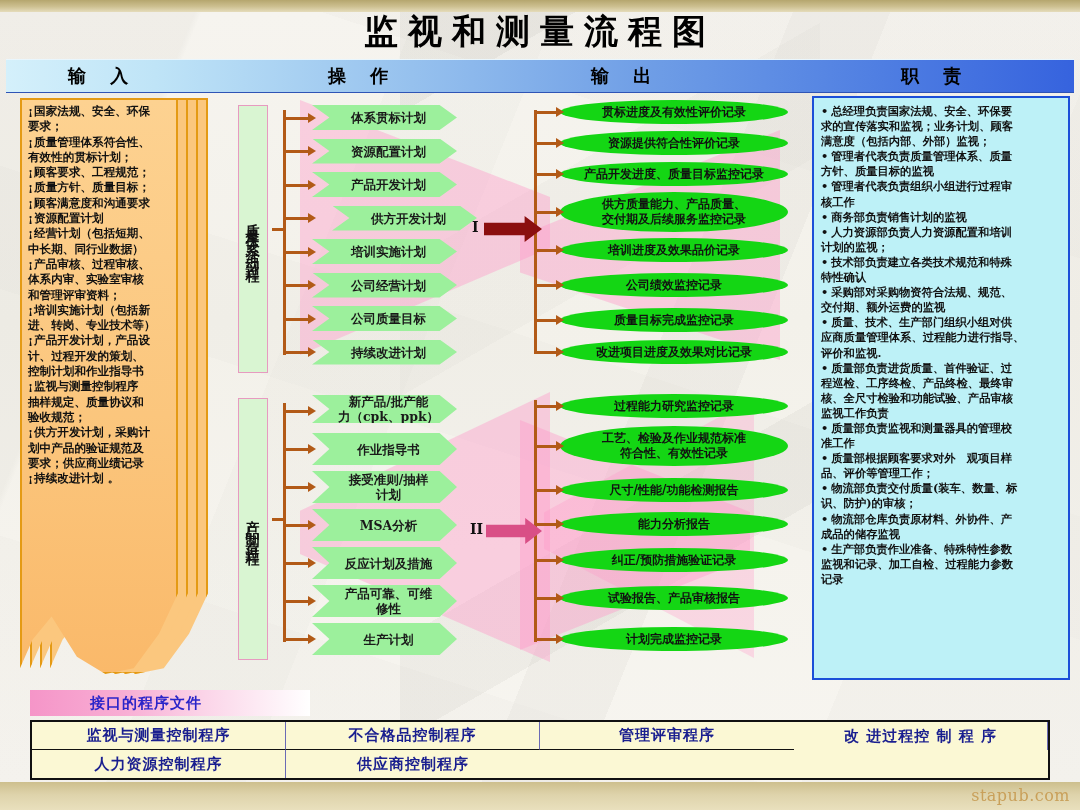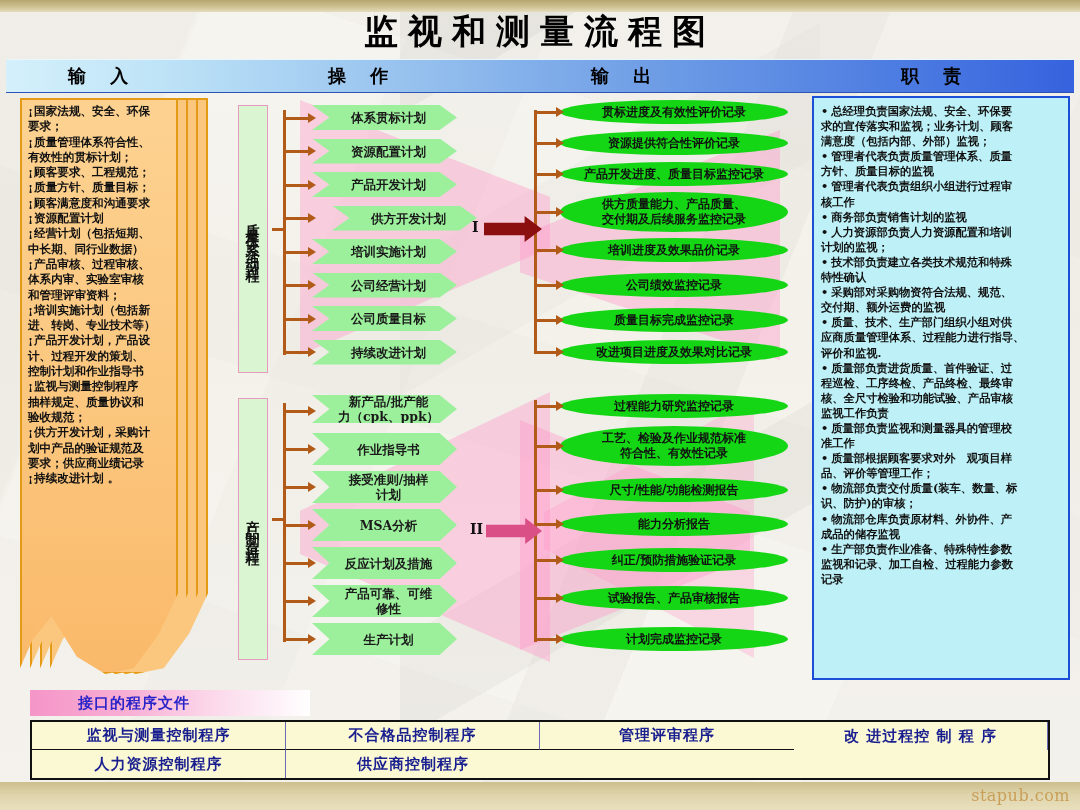--- a/index.html
+++ b/index.html
@@ -97,21 +97,21 @@
     background:#bdf1f7;border:2px solid #1b4fd8;box-sizing:border-box;
     padding:6px 7px 0 7px;overflow:hidden;}
   .resp .li{display:block;font-family:"DejaVu Serif","Liberation Serif",serif;
     font-size:11.3px;line-height:15.1px;color:#111;font-weight:700;}
   .resp .li::before{content:"\2022";margin-right:3px;}
 
   
   .iflabel{position:absolute;left:30px;top:690px;width:280px;height:26px;
     background:linear-gradient(90deg,#f595c8 0%,#f8aed4 34%,#fbd4e8 62%,#ffffff 100%);
     display:flex;align-items:center;}
-  .iflabel span{margin-left:48px;font-family:Liberation Sans, sans-serif;
+  .iflabel span{margin-left:60px;font-family:Liberation Sans, sans-serif;
     font-size:15px;font-weight:700;color:#2b25c9;letter-spacing:1px;}
 
   .ptable{position:absolute;left:30px;top:720px;width:1020px;height:60px;
     background:#fbf8d4;border:2px solid #111;box-sizing:border-box;
     display:grid;grid-template-columns:repeat(4,1fr);grid-template-rows:1fr 1fr;}
   .ptd{display:flex;align-items:center;justify-content:center;
     font-family:"DejaVu Serif","Liberation Serif",serif;font-size:15px;font-weight:700;
     color:#1a1f8f;letter-spacing:1px;box-sizing:border-box;
     border-right:1px solid #6b6bb5;border-bottom:1px solid #111;}
   .ptd.lastcol{border-right:none;}

